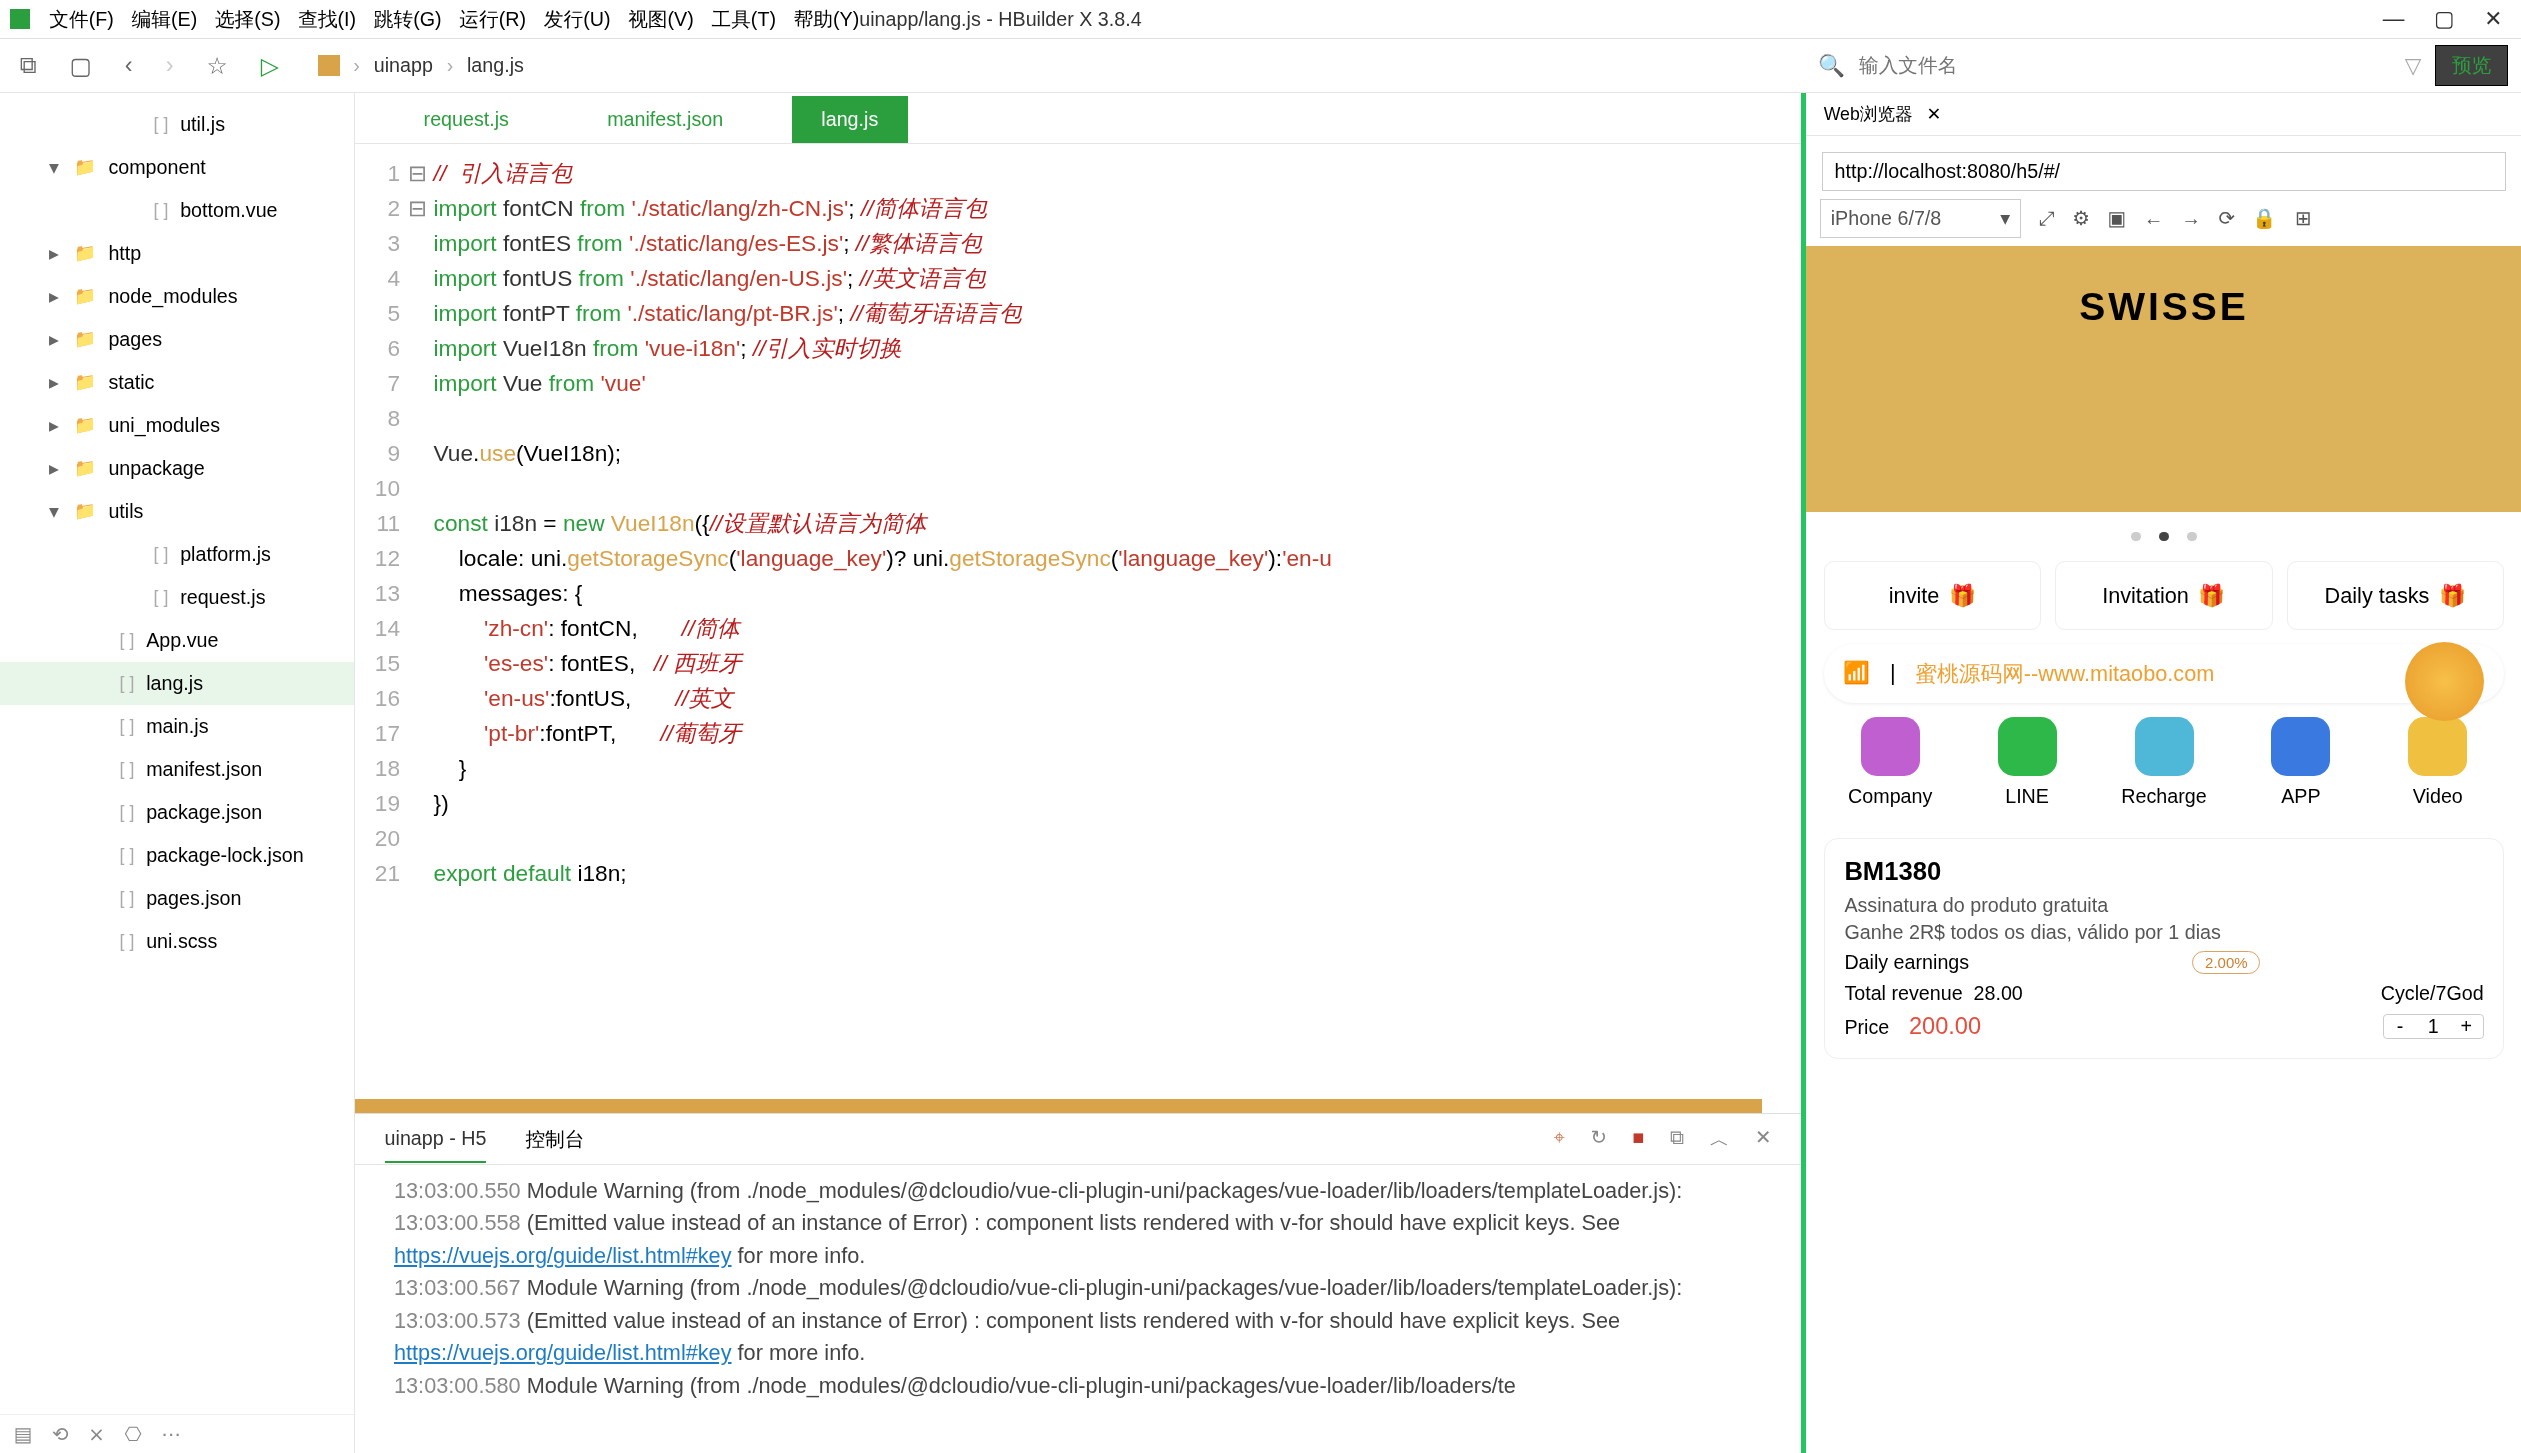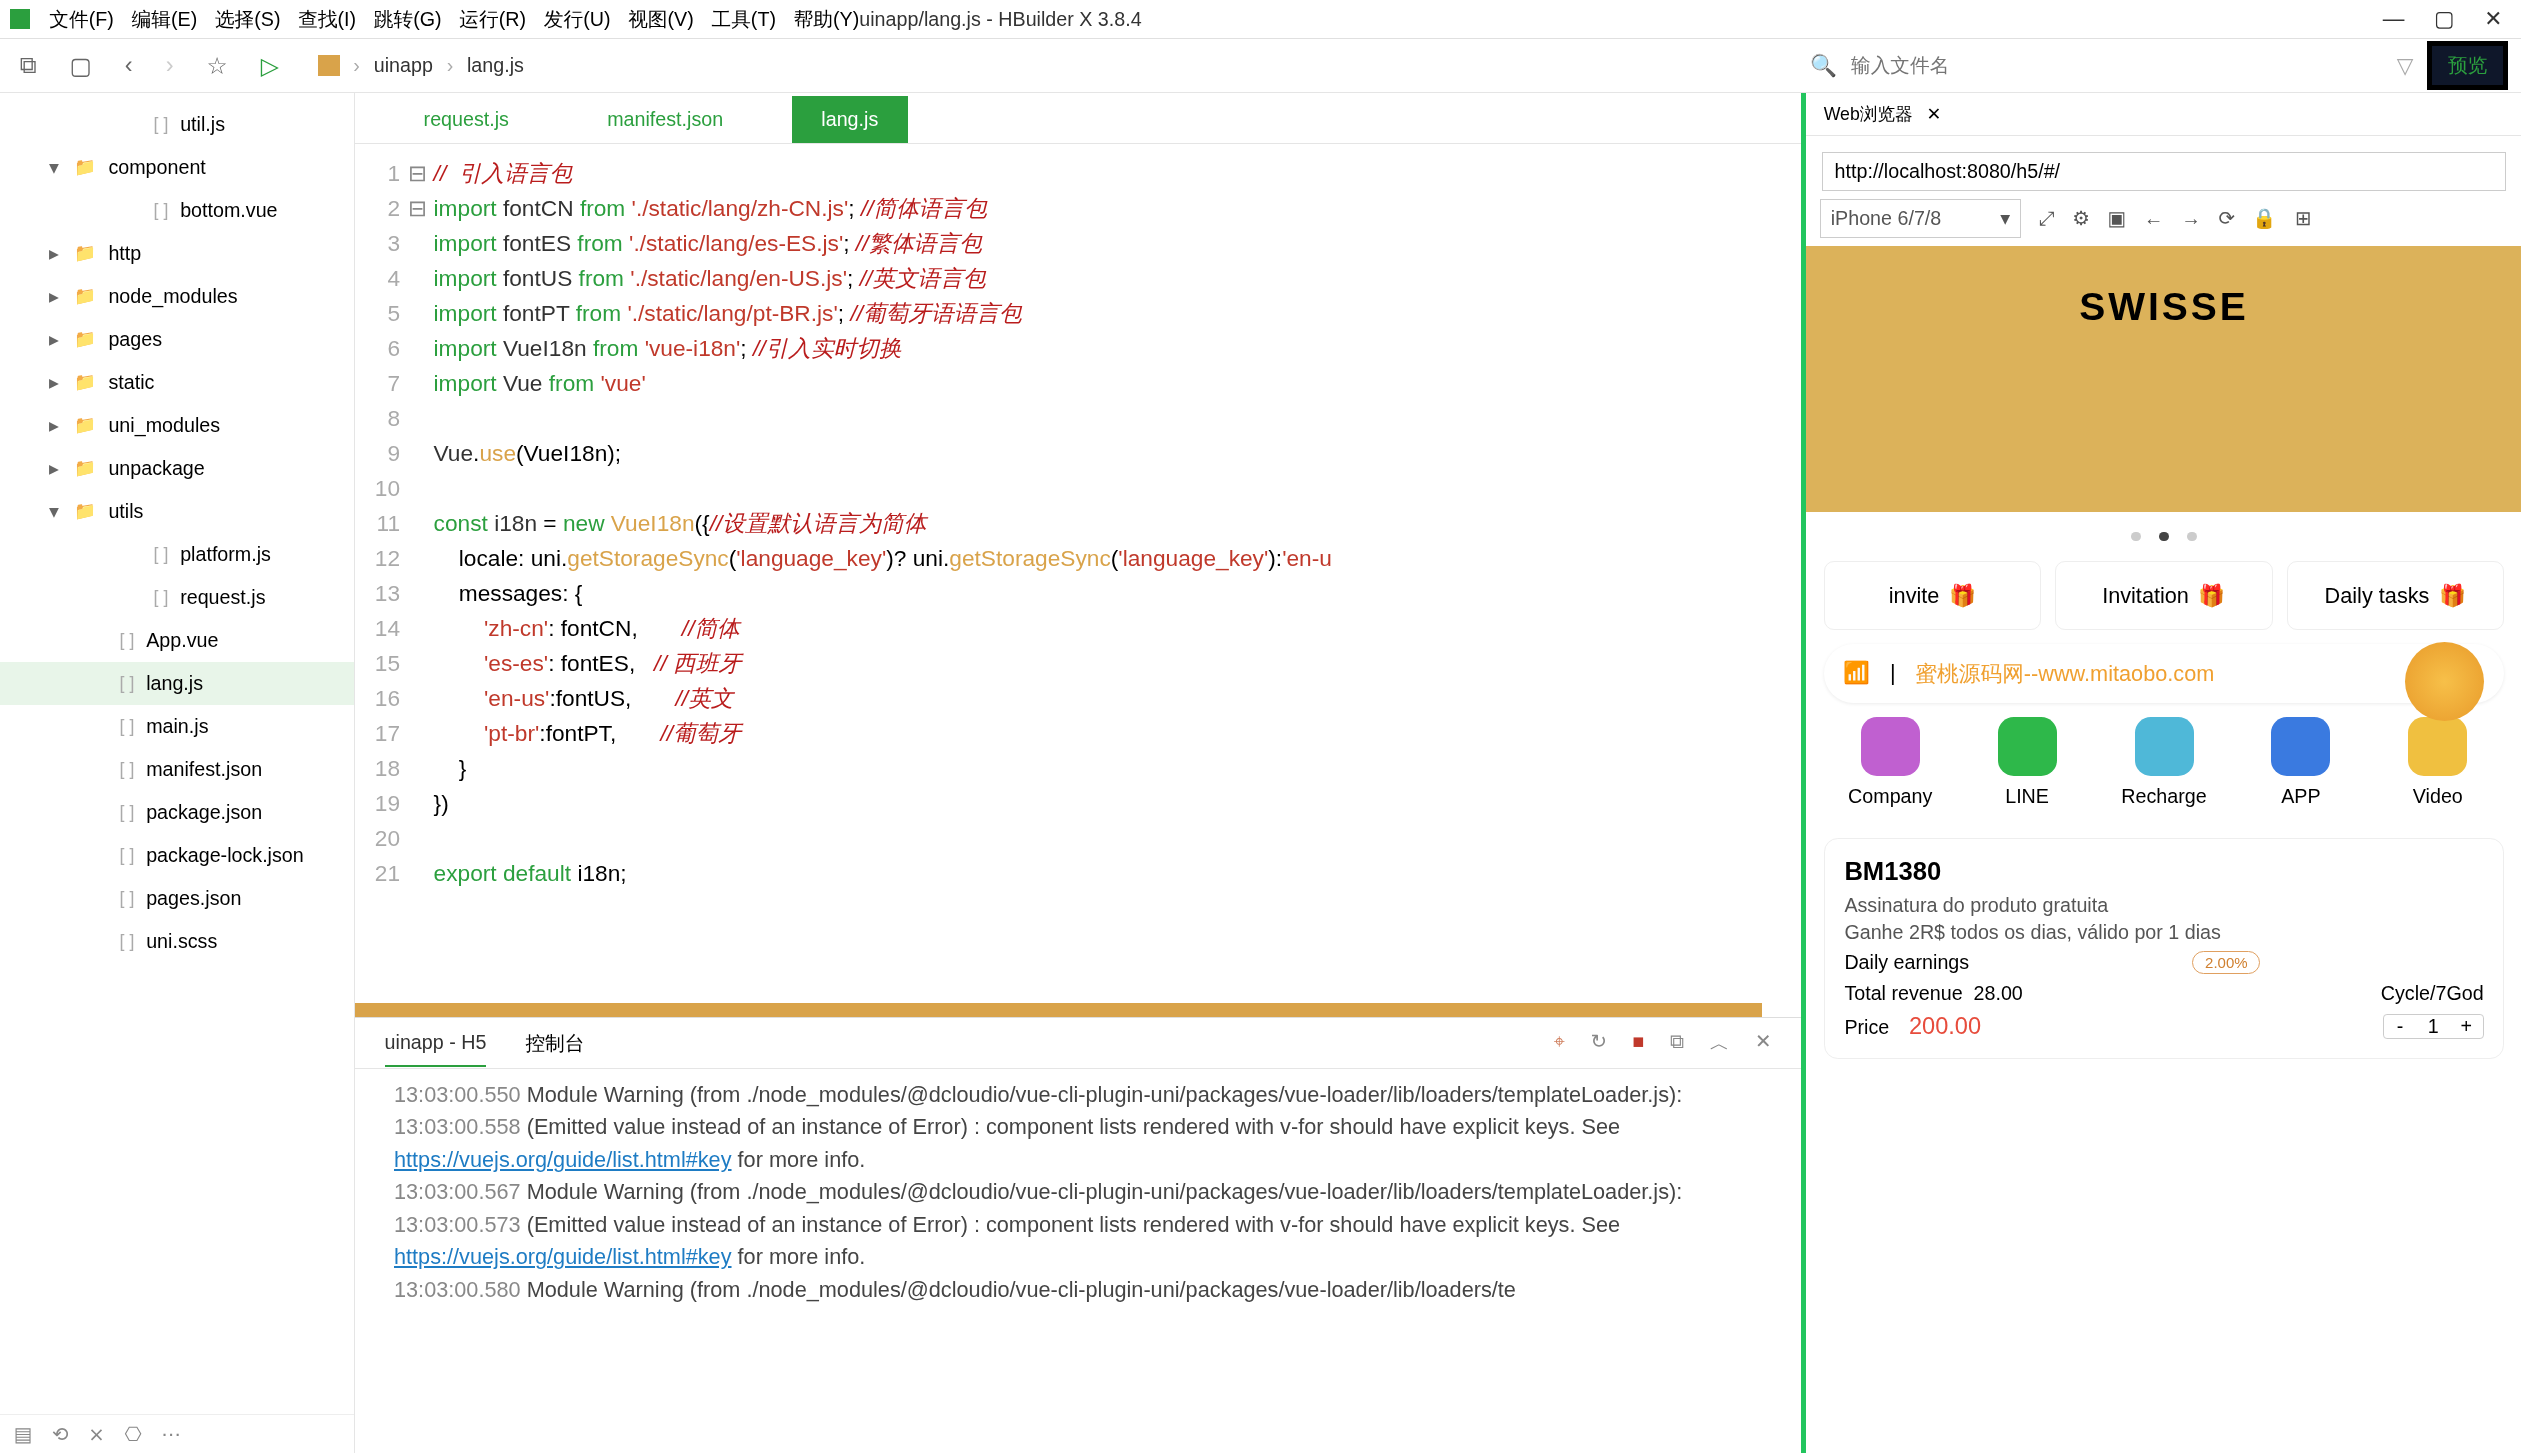--- a/index.html
+++ b/index.html
@@ -11,21 +11,21 @@
 .title-center { flex: 1; text-align: left; font-size: 19.7px; color: #333; }
 .window-controls { display: flex; gap: 29.6px; margin-right: 19.7px; font-size: 21.7px; color: #333; }
 .toolbar { height: 54px; display: flex; align-items: center; background: #fff; border-bottom: 1px solid #e5e5e5; }
 .toolbar-left { display: flex; gap: 33px; margin-left: 19.7px; font-size: 23.6px; color: #666; }
 .breadcrumb { display: flex; align-items: center; gap: 13.8px; margin-left: 39px; font-size: 19.7px; color: #333; }
 .bc-icon { width: 21.7px; height: 21.7px; background: #d9a34a; }
 .toolbar-right { margin-left: auto; display: flex; align-items: center; gap: 13.8px; margin-right: 13.8px; }
 .search-icon { font-size: 21.7px; color: #666; }
 .search-input { font-size: 19.7px; border: none; outline: none; color: #aaa; width: 532px; }
 .filter-icon { font-size: 21.7px; color: #aaa; }
-.preview-btn { border: 5px solid #000000; padding: 5.9px 15.8px; font-size: 19.7px; color: #2b9f3e; background: #0f172a; }
+.preview-btn { border: 1px solid #000000; padding: 5.9px 15.8px; font-size: 19.7px; color: #2b9f3e; background: #404040; }
 .main { display: flex; height: calc(100% - 94px); }
 .sidebar { width: 355px; border-right: 1px solid #e5e5e5; overflow: hidden; display: flex; flex-direction: column; }
 .tree { flex: 1; overflow-y: auto; font-size: 19.7px; padding-top: 9.9px; }
 .tree-item { display: flex; align-items: center; height: 43px; padding-left: 49px; gap: 11.8px; cursor: pointer; }
 .tree-item.file { padding-left: 94px; }
 .tree-item.l2 { padding-left: 79px; }
 .tree-item.l2.file { padding-left: 128px; }
 .tree-item.active { background: #e8f5e9; }
 .chevron { width: 13.8px; display:inline-block; color: #666; }
 .folder-icon { color: #d9a34a; font-size: 17.7px; }
@@ -39,21 +39,21 @@
 .editor { flex: 1; display: flex; font-family: Consolas, monospace; font-size: 22.7px; overflow: hidden; }
 .gutter { width: 53px; text-align: right; color: #aaa; padding: 11.8px 7.9px 0 0; line-height: 35px; background: #fff; }
 .fold-gutter { width: 17.7px; padding-top: 11.8px; line-height: 35px; color: #888; }
 .code { flex: 1; padding: 11.8px 0 0 7.9px; line-height: 35px; white-space: pre; overflow: hidden; }
 .c-com { color: #b91c1c; font-style: italic; }
 .c-kw { color: #2b9f3e; }
 .c-str { color: #c0392b; }
 .c-fn { color: #d9a34a; }
 .c-id { color: #333; }
 .scroll-gold { height: 13.8px; background: #d9a34a; margin: 0 39px 0 0; }
-.console-area { height: 436px; border-top: 1px solid #ddd; display: flex; flex-direction: column; }
+.console-area { height: 340px; border-top: 1px solid #ddd; display: flex; flex-direction: column; }
 .console-tabs { height: 51px; display: flex; align-items: center; gap: 39px; padding: 0 29.6px; border-bottom: 1px solid #e5e5e5; font-size: 19.7px; }
 .console-tab { padding: 11.8px 0; }
 .console-tab.active { border-bottom: 2px solid #2b9f3e; color: #333; font-weight: 500; }
 .console-tools { margin-left: auto; display: flex; gap: 25.6px; color: #888; font-size: 19.7px; }
 .console-body { flex:1; overflow: hidden; font-family: Consolas, monospace; font-size: 21.7px; line-height: 32.5px; padding: 9.9px 39px; color: #444; }
 .console-body a { color: #1e7cc4; }
 .ts { color: #888; }
 .preview-pane { width: 721px; border-left: 5px solid #22c55e; display: flex; flex-direction: column; }
 .pp-tab { height: 43px; display: flex; align-items: center; padding: 0 17.7px; gap: 13.8px; border-bottom: 1px solid #e5e5e5; font-size: 17.7px; }
 .pp-url { height: 55px; display: flex; align-items: flex-end; padding: 0 15.8px; }

